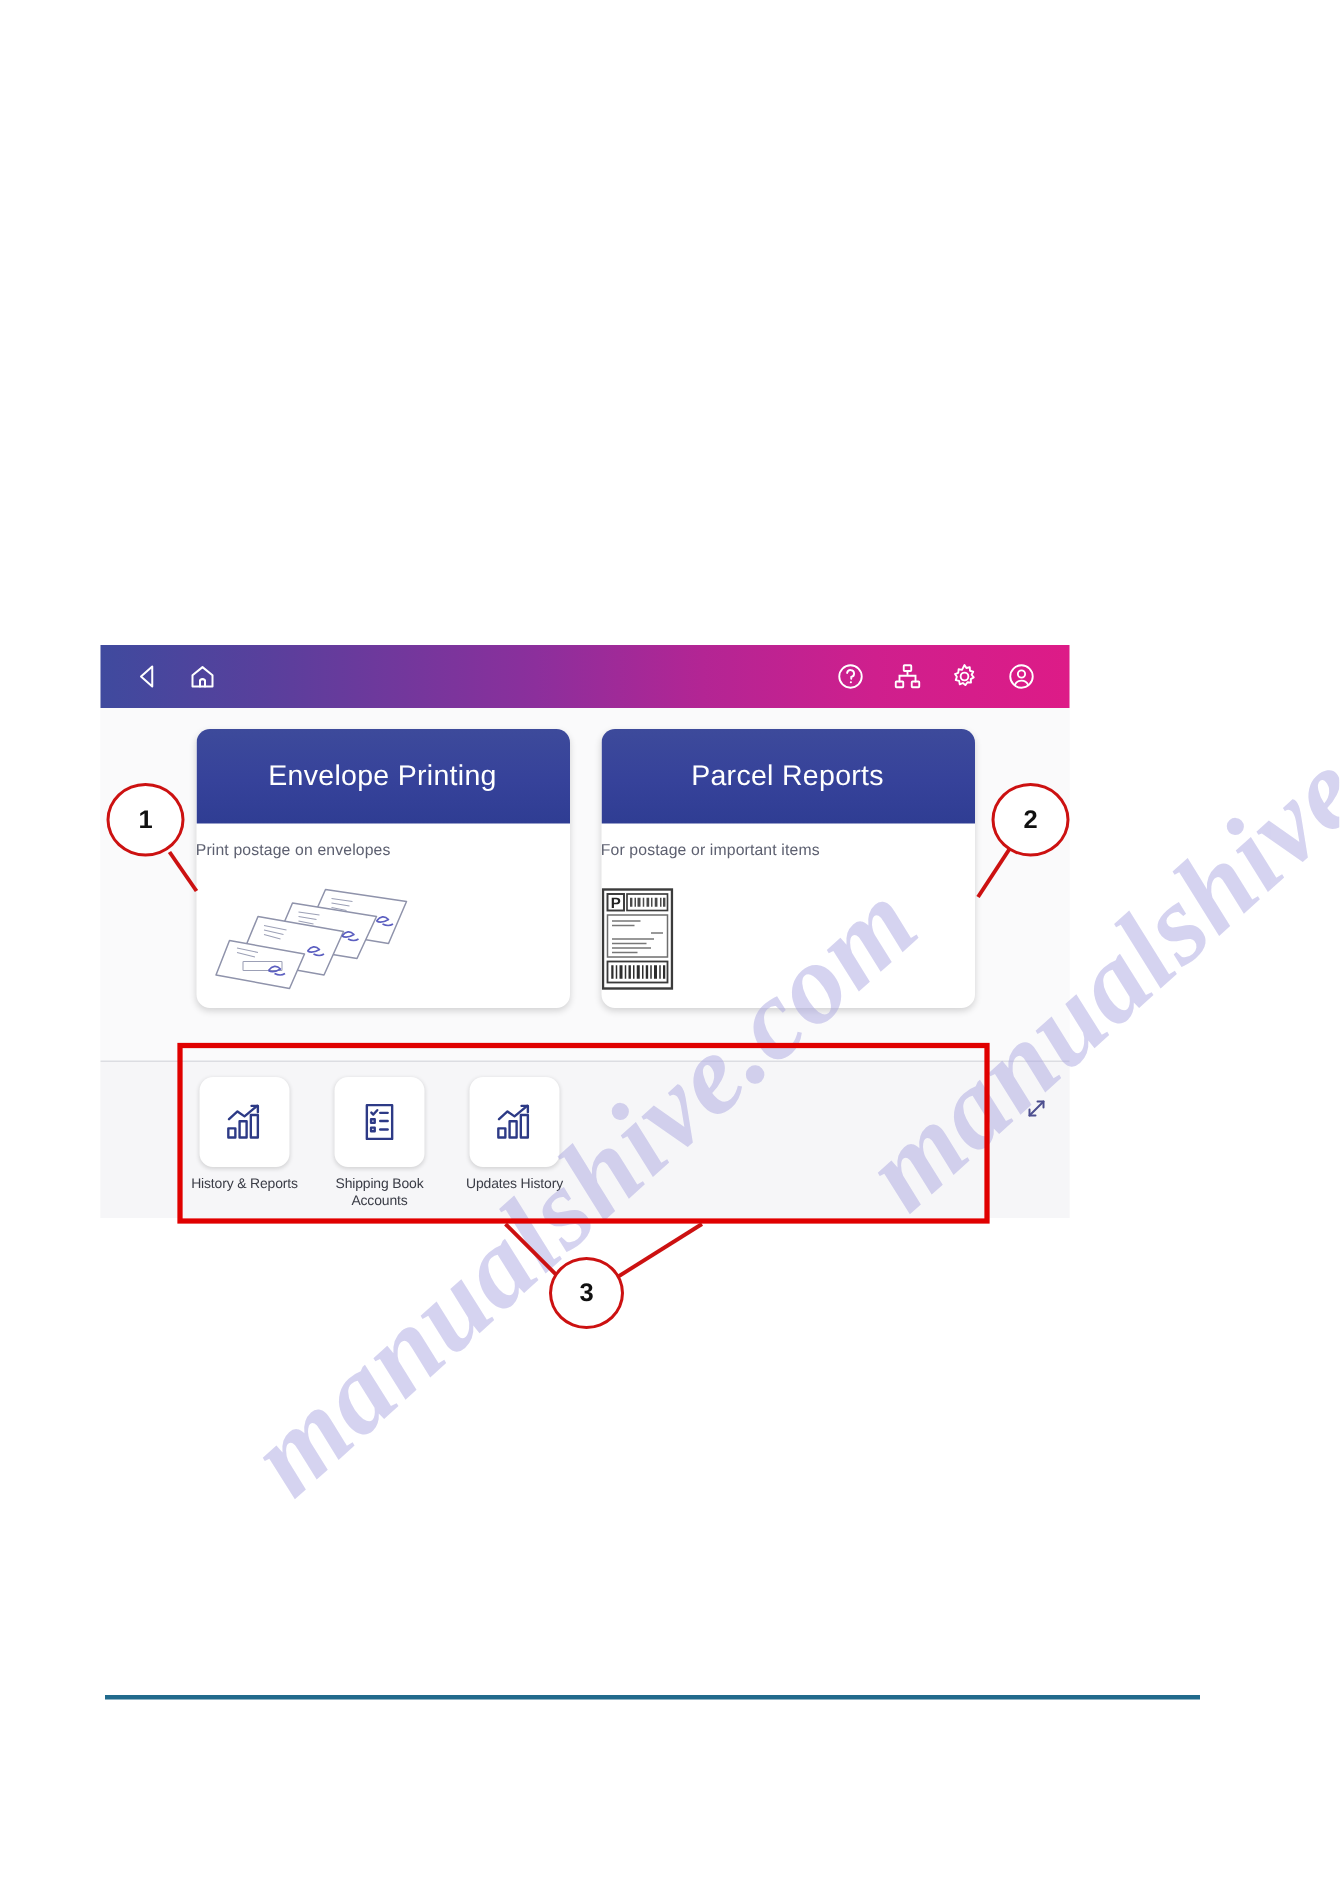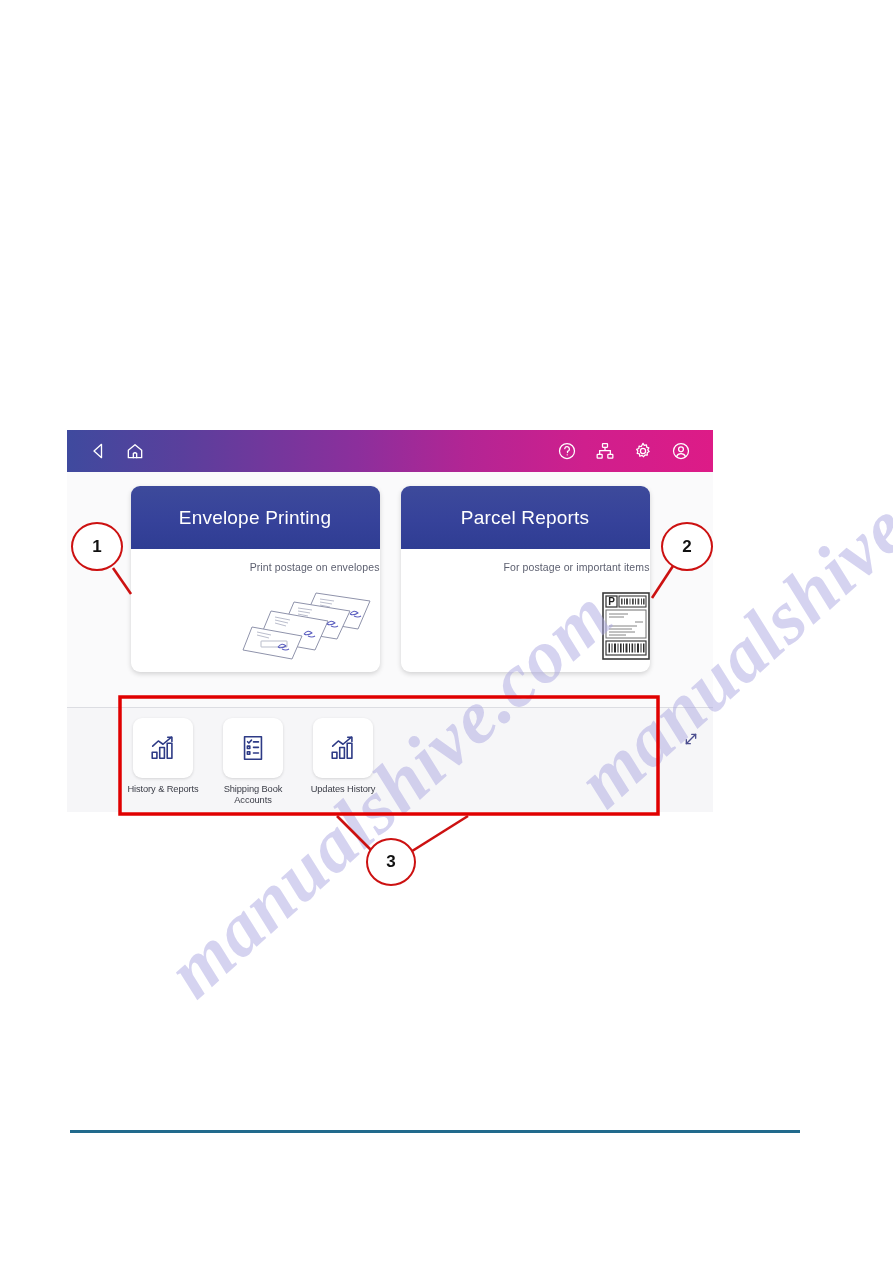--- a/index.html
+++ b/index.html
@@ -115,21 +115,21 @@
   .hero-title {
     color: #ffffff;
     font-size: 19px;
     font-weight: 400;
     letter-spacing: .2px;
   }
   .hero-body {
     flex: 1;
     display: flex;
     flex-direction: column;
-    align-items: flex-end;
+    align-items: flex-start;
     padding-top: 12px;
   }
   .hero-sub {
     font-size: 10.5px;
     color: #5d6070;
     letter-spacing: .1px;
   }
   .hero-art {
     margin-top: 6px;
     flex: 1;

